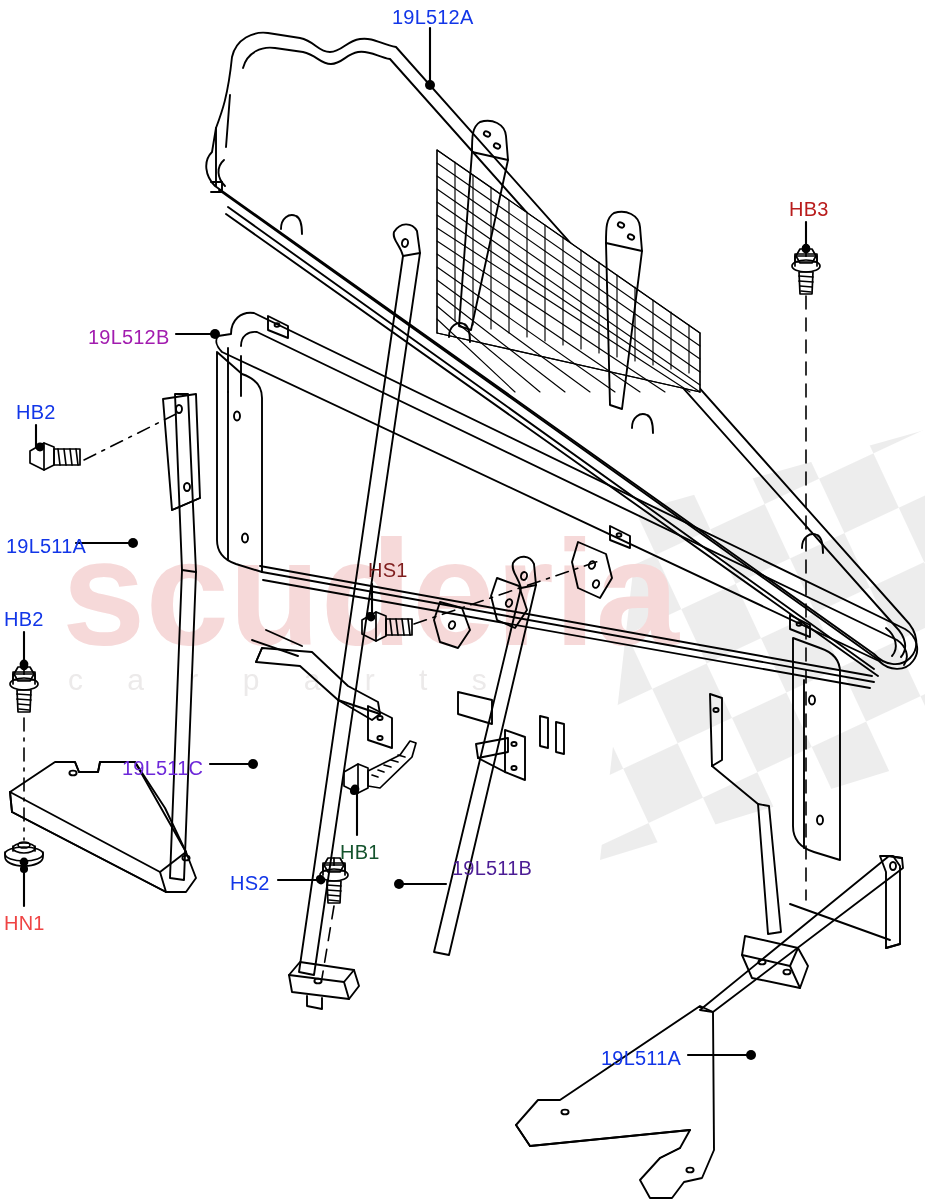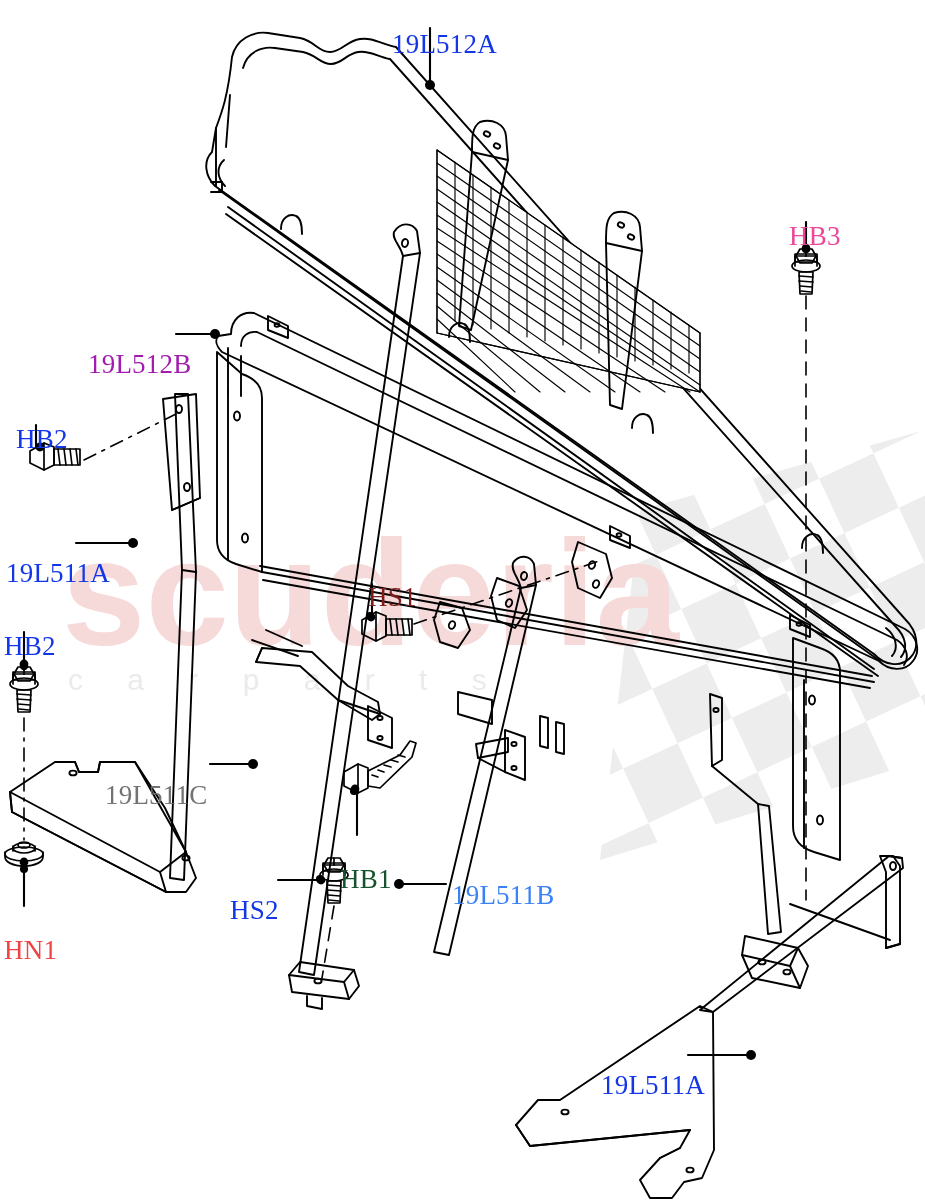--- a/index.html
+++ b/index.html
@@ -6,26 +6,25 @@
   body{
     font-family:"Liberation Sans", sans-serif;
     width:925px;height:1200px;overflow:hidden;position:relative;
   }
   #sheet{position:relative;width:925px;height:1200px;background:#fff;overflow:hidden;}
   #art{position:absolute;left:0;top:0;width:925px;height:1200px;}
   .wm-layer{position:absolute;left:0;top:0;width:925px;height:1200px;pointer-events:none;}
   .lbl{
     position:absolute;
     color:#1236e8;
-    font-size:27px;
+    font-size:20px;
     font-weight:400;
     letter-spacing:0.2px;
     white-space:nowrap;
-    font-family:Liberation Serif, serif;
-    margin-top:23px;
+    font-family:Liberation Sans, sans-serif;
   }
 </style>
 </head>
 <body>
 
 <div id="sheet">
 
   <svg class="wm-layer" viewBox="0 0 925 1200" width="925" height="1200" aria-hidden="true">
     <defs>
       <pattern id="checkers" width="120" height="120" patternUnits="userSpaceOnUse" patternTransform="rotate(-25) skewX(0)">
@@ -429,27 +428,27 @@
         <circle cx="321" cy="880" r="4.4"></circle>
         <circle cx="399" cy="884" r="5"></circle>
         <circle cx="24" cy="862" r="4.4"></circle>
         <circle cx="751" cy="1055" r="5"></circle>
       </g>
     </g>
   </svg>
 
   <div id="labels">
       <div class="lbl" style="left: 392px; top: 6px; color: rgb(18, 54, 232);">19L512A</div>
-      <div class="lbl" style="left: 789px; top: 198px; color: #ec4899;">HB3</div>
+      <div class="lbl" style="left: 789px; top: 198px; color: #b91c1c;">HB3</div>
       <div class="lbl" style="left: 88px; top: 326px; color: #a21caf;">19L512B</div>
       <div class="lbl" style="left: 16px; top: 401px; color: rgb(18, 54, 232);">HB2</div>
       <div class="lbl" style="left: 6px; top: 535px; color: rgb(18, 54, 232);">19L511A</div>
       <div class="lbl" style="left: 4px; top: 608px; color: rgb(18, 54, 232);">HB2</div>
       <div class="lbl" style="left: 368px; top: 559px; color: #7f1d1d;">HS1</div>
-      <div class="lbl" style="left: 105px; top: 757px; color: #737373;">19L511C</div>
+      <div class="lbl" style="left: 122px; top: 757px; color: #6d28d9;">19L511C</div>
       <div class="lbl" style="left: 340px; top: 841px; color: #14532d;">HB1</div>
       <div class="lbl" style="left: 230px; top: 872px; color: rgb(18, 54, 232);">HS2</div>
-      <div class="lbl" style="left: 452px; top: 857px; color: #3b82f6;">19L511B</div>
+      <div class="lbl" style="left: 452px; top: 857px; color: #4c1d95;">19L511B</div>
       <div class="lbl" style="left: 4px; top: 912px; color: #ef4444;">HN1</div>
       <div class="lbl" style="left: 601px; top: 1047px; color: rgb(18, 54, 232);">19L511A</div>
     </div>
 
 </div>
 
 </body></html>

